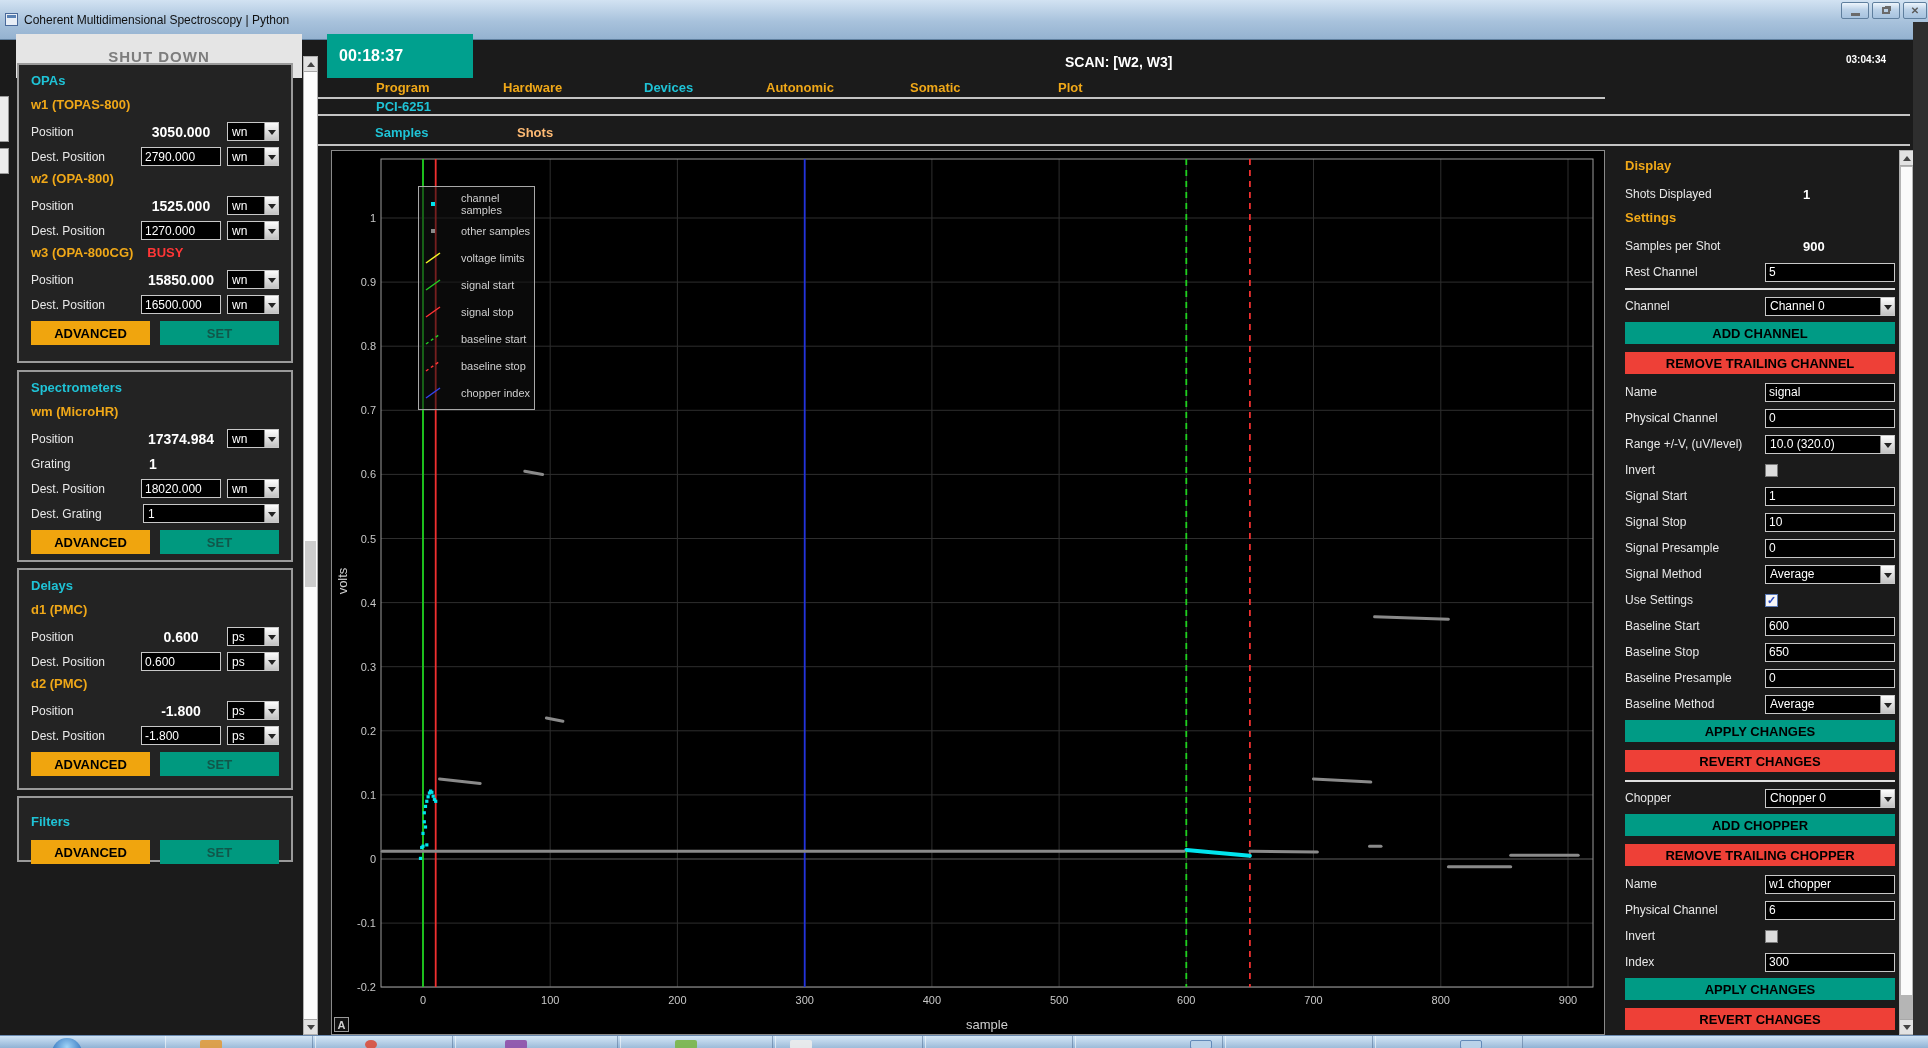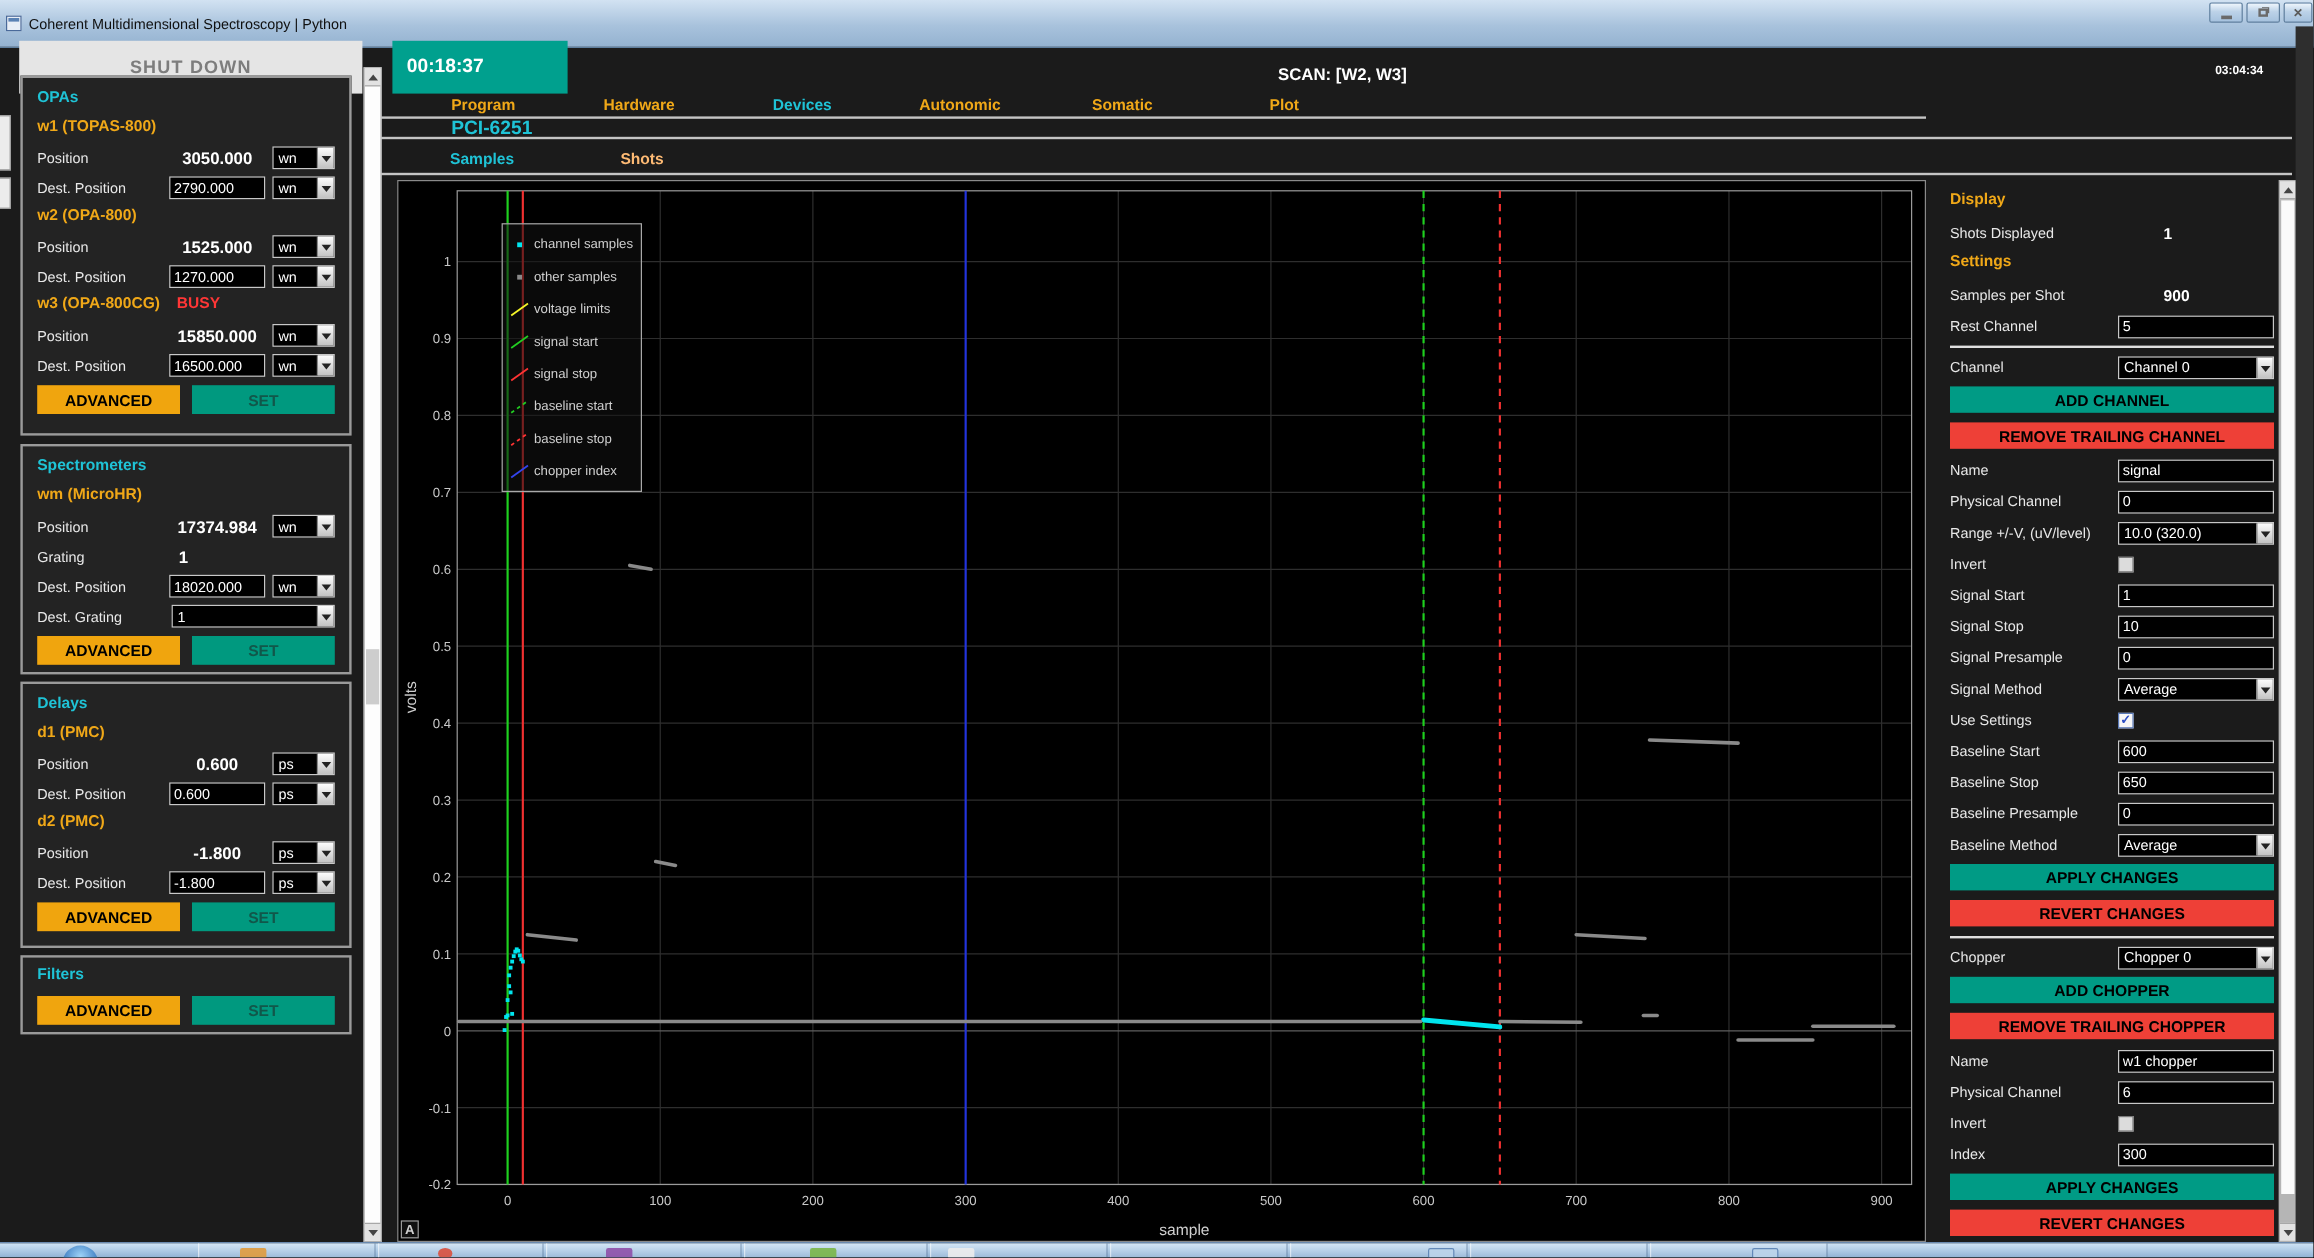--- a/index.html
+++ b/index.html
@@ -15,21 +15,21 @@
   .rst{width:8px;height:7px;border:2px solid #6a6a6a;box-shadow:2px -2px 0 -1px #6a6a6a}
   
   .shutdown{position:absolute;left:16px;top:34px;width:286px;height:44px;background:#e5e5e5;color:#7d7d7d;font-weight:bold;font-size:15px;display:flex;align-items:center;justify-content:center;letter-spacing:1px}
   .timer{position:absolute;left:327px;top:34px;width:146px;height:44px;background:#00a08e;color:#fff;font-weight:bold;font-size:16px;display:flex;align-items:center;padding-left:12px}
   .scan{position:absolute;left:1065px;top:54px;font-weight:bold;font-size:14px;color:#fff}
   .clock{position:absolute;left:1846px;top:54px;font-weight:bold;font-size:10px;color:#fff}
   
   .tab{position:absolute;top:80px;font-weight:bold;font-size:13px;color:#f0a818}
   .tab.active{color:#1fc3d6}
   .hline{position:absolute;height:2px;background:#c4c4c4}
-  .devtab{position:absolute;left:376px;top:99px;font-weight:bold;font-size:16px;color:#1fc3d6}
+  .devtab{position:absolute;left:376px;top:99px;font-weight:bold;font-size:13px;color:#1fc3d6}
   .subtab{position:absolute;top:125px;font-weight:bold;font-size:13px}
   
   .sbox{position:absolute;left:17px;width:276px;border:2px solid #9a9a9a;background:#232323;padding:8px 12px}
   .stitle{height:20px;margin-bottom:4px;color:#1fc3d6;font-weight:bold;font-size:13px}
   .sname{height:20px;margin-bottom:4px;font-weight:bold;font-size:13px;color:#f0a818}
   .busy{color:#ff3636;margin-left:14px}
   .srow{display:flex;align-items:center;height:21px;margin-bottom:4px;gap:6px}
   .slabel{flex:1;font-size:12px;color:#e8e8e8}
   .sval{width:80px;text-align:center;font-weight:bold;font-size:14px;color:#fff;white-space:nowrap;overflow:hidden}
   input.tin{background:#000;border:1px solid #c8c8c8;color:#fff;font-size:12px;padding:0 3px;height:19px;font-family:"Liberation Sans",sans-serif}
@@ -46,21 +46,21 @@
   
   .vsb{position:absolute;width:15px;background:#fdfdfd;border:1px solid #b0b0b0}
   .sbtn{position:absolute;left:0;width:13px;height:15px;background:#e2e2e2;border-bottom:1px solid #a8a8a8;display:flex;align-items:center;justify-content:center}
   .sbtn.bot{border-top:1px solid #a8a8a8;border-bottom:none}
   .tri-up{border:4px solid transparent;border-bottom:5px solid #444;margin-top:-4px}
   .tri-dn{border:4px solid transparent;border-top:5px solid #444;margin-bottom:-4px}
   .thumb{position:absolute;left:1px;width:11px;background:#cdcdcd}
   
   .plot{position:absolute;left:331px;top:150px;width:1274px;height:885px;background:#000;border:1px solid #8a8a8a}
   .legend{position:absolute;left:86px;top:35px;width:117px;border:1px solid #a8a8a8;background:rgba(18,18,18,0.55);padding:3px 0}
-  .lg{display:flex;align-items:center;height:27px;gap:3px;padding-left:5px}
+  .lg{display:flex;align-items:center;height:27px;gap:19px;padding-left:5px}
   .lg .lbl{font-size:11px;color:#cfcfcf}
   .sw{width:18px;height:14px;flex:none}
   .abtn{position:absolute;left:2px;bottom:2px;width:15px;height:15px;border:1px solid #9a9a9a;color:#cfcfcf;font-size:11px;font-weight:bold;display:flex;align-items:center;justify-content:center;background:#101010}
   
   .rpanel{position:absolute;left:1623px;top:150px;width:274px;height:885px;padding:8px 2px 0 2px;overflow:hidden}
   .phead{height:20px;margin-bottom:6px;font-weight:bold;font-size:13px;color:#f0a818}
   .prow{display:flex;align-items:center;height:20px;margin-bottom:6px}
   .plabel{flex:1;font-size:12px;color:#e8e8e8}
   .pstatic{width:130px;padding-left:38px;font-weight:bold;font-size:13px;color:#fff}
   .pctl{width:130px;flex:none;display:flex}
@@ -246,21 +246,21 @@
         <span class="ddt">ps</span>
         <span class="ddb"></span>
       </span>
   </div>
   <div class="btnrow">
     <div class="b badv">ADVANCED</div>
     <div class="b bset">SET</div>
   </div>
 </div>
 
-<div class="sbox" style="top:796px;height:66px;padding-top:6px">
+<div class="sbox" style="top:796px;height:66px;padding-top:16px">
   <div class="stitle">Filters</div>
   <div class="btnrow">
     <div class="b badv">ADVANCED</div>
     <div class="b bset">SET</div>
   </div>
 </div>
 
 <div class="vsb" style="left:303px;top:56px;height:979px">
   <div class="sbtn" style="top:0">
       <span class="tri-up"></span>

